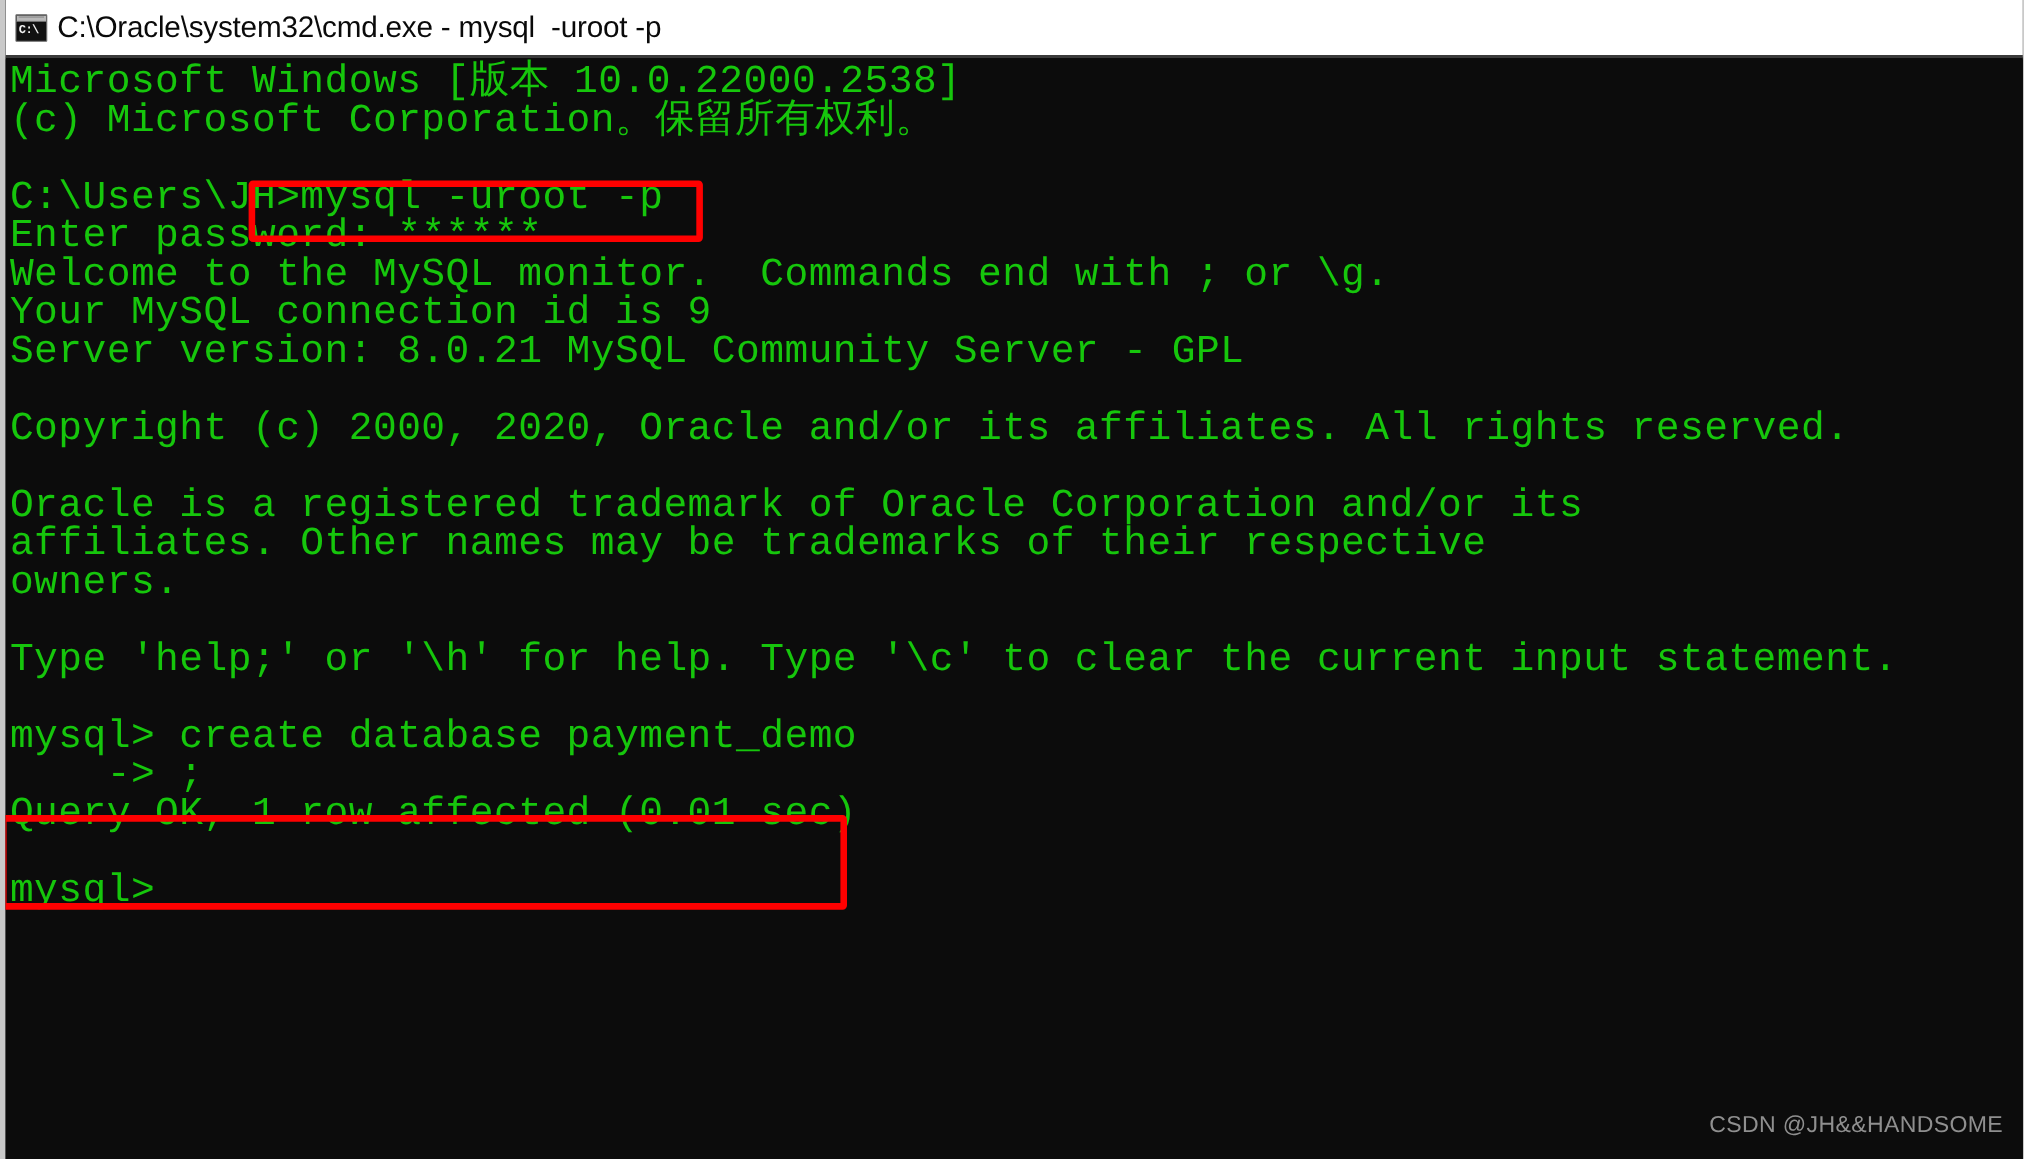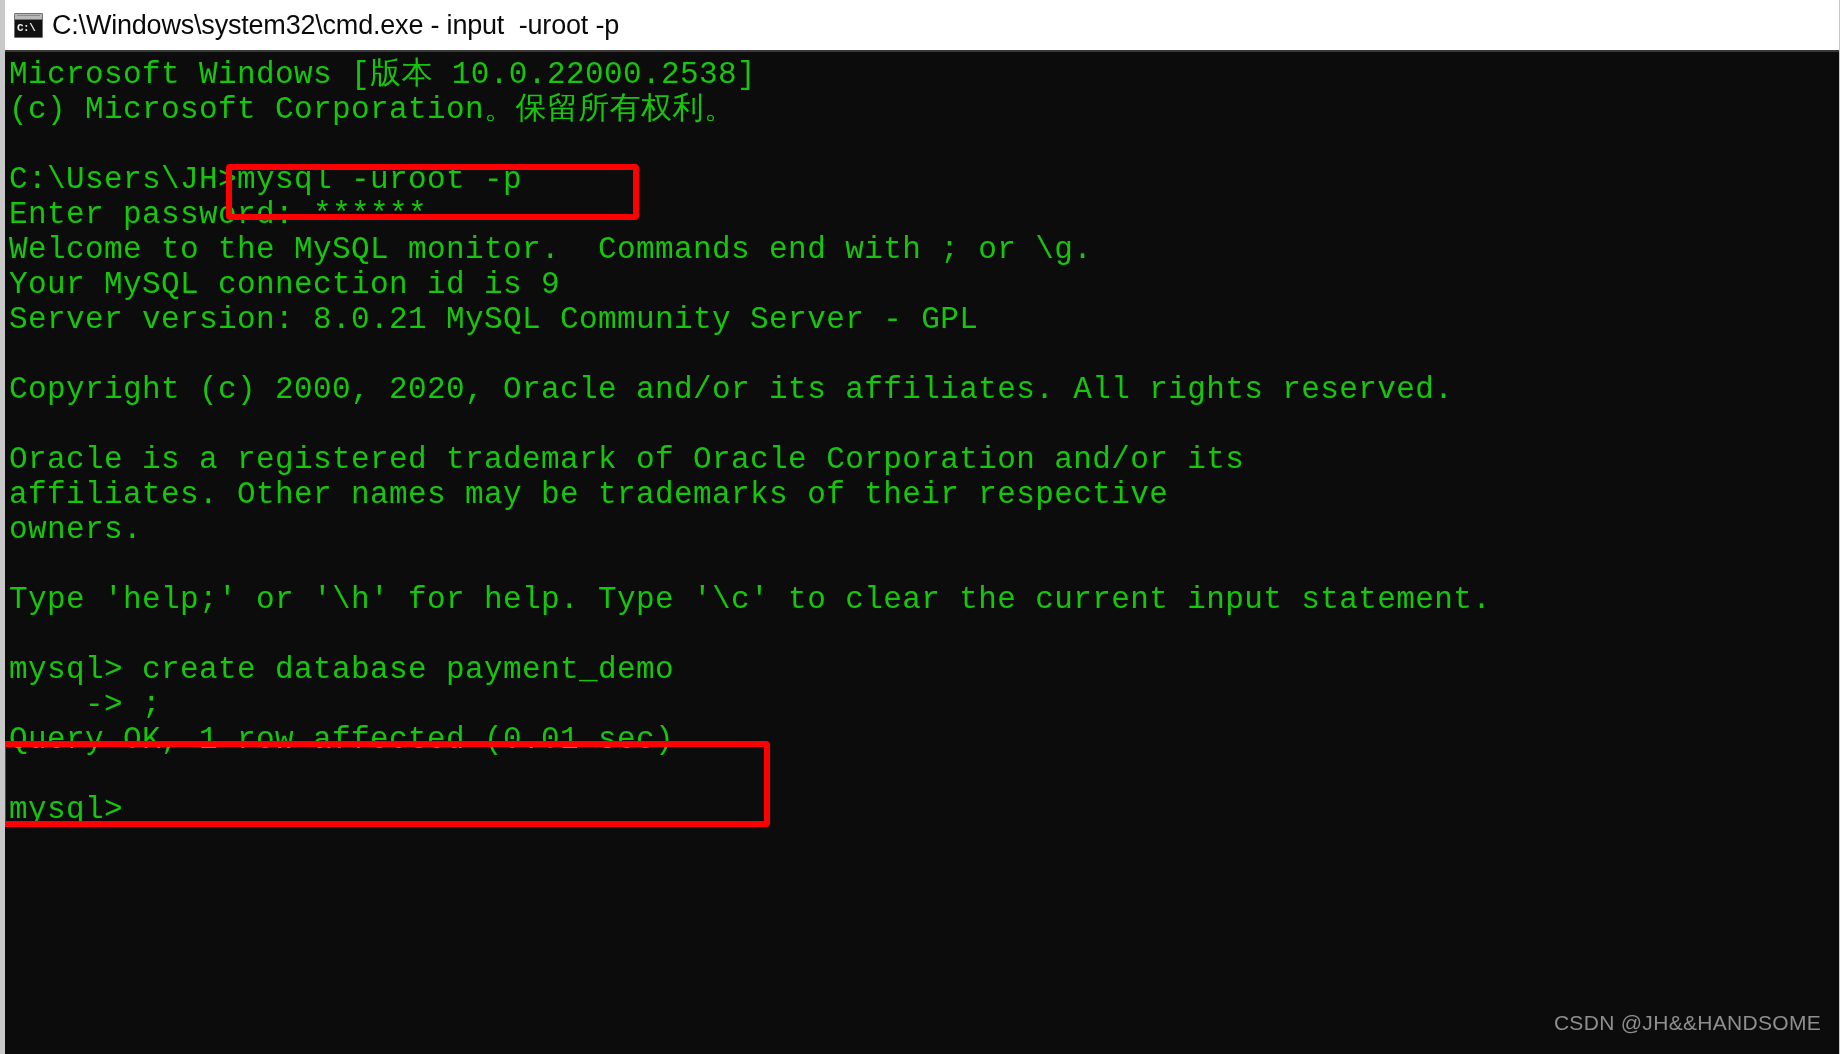--- a/index.html
+++ b/index.html
@@ -97,21 +97,21 @@
     left: 0;
     right: 0;
     bottom: 0;
     background: #0c0c0c;
     padding: 3px 0 0 4px;
     box-sizing: border-box;
   }
   #console-lines {
     position: relative;
     font-family: "Liberation Mono", "DejaVu Sans Mono", monospace;
-    font-size: 31px;
+    font-size: 36px;
     line-height: 35px;
     color: #16c60c;
     white-space: pre;
     letter-spacing: 0.4px;
   }
   .cline {
     height: 35px;
     white-space: pre;
   }
   .cline.blank { color: transparent; }
@@ -152,21 +152,21 @@
 </head>
 <body>
 
 <div id="window">
 
   <div id="titlebar">
     <div id="title-icon">
       <div class="iconbar"></div>
       <div class="icontext">C:\</div>
     </div>
-    <div id="title-text">C:\Windows\system32\cmd.exe - input  -uroot -p</div>
+    <div id="title-text">C:\Oracle\system32\cmd.exe - mysql  -uroot -p</div>
   </div>
 
   <div id="console">
     <div id="console-lines"><div class="cline">Microsoft Windows [版本 10.0.22000.2538]</div><div class="cline">(c) Microsoft Corporation。保留所有权利。</div><div class="cline blank"> </div><div class="cline">C:\Users\JH&gt;mysql -uroot -p</div><div class="cline">Enter password: ******</div><div class="cline">Welcome to the MySQL monitor.  Commands end with ; or \g.</div><div class="cline">Your MySQL connection id is 9</div><div class="cline">Server version: 8.0.21 MySQL Community Server - GPL</div><div class="cline blank"> </div><div class="cline">Copyright (c) 2000, 2020, Oracle and/or its affiliates. All rights reserved.</div><div class="cline blank"> </div><div class="cline">Oracle is a registered trademark of Oracle Corporation and/or its</div><div class="cline">affiliates. Other names may be trademarks of their respective</div><div class="cline">owners.</div><div class="cline blank"> </div><div class="cline">Type 'help;' or '\h' for help. Type '\c' to clear the current input statement.</div><div class="cline blank"> </div><div class="cline">mysql&gt; create database payment_demo</div><div class="cline">    -&gt; ;</div><div class="cline">Query OK, 1 row affected (0.01 sec)</div><div class="cline blank"> </div><div class="cline">mysql&gt;</div></div>
   </div>
 
   <div class="redbox" id="redbox-cmd"></div>
   <div class="redbox" id="redbox-create"></div>
 
   <div id="watermark">CSDN @JH&amp;&amp;HANDSOME</div>

